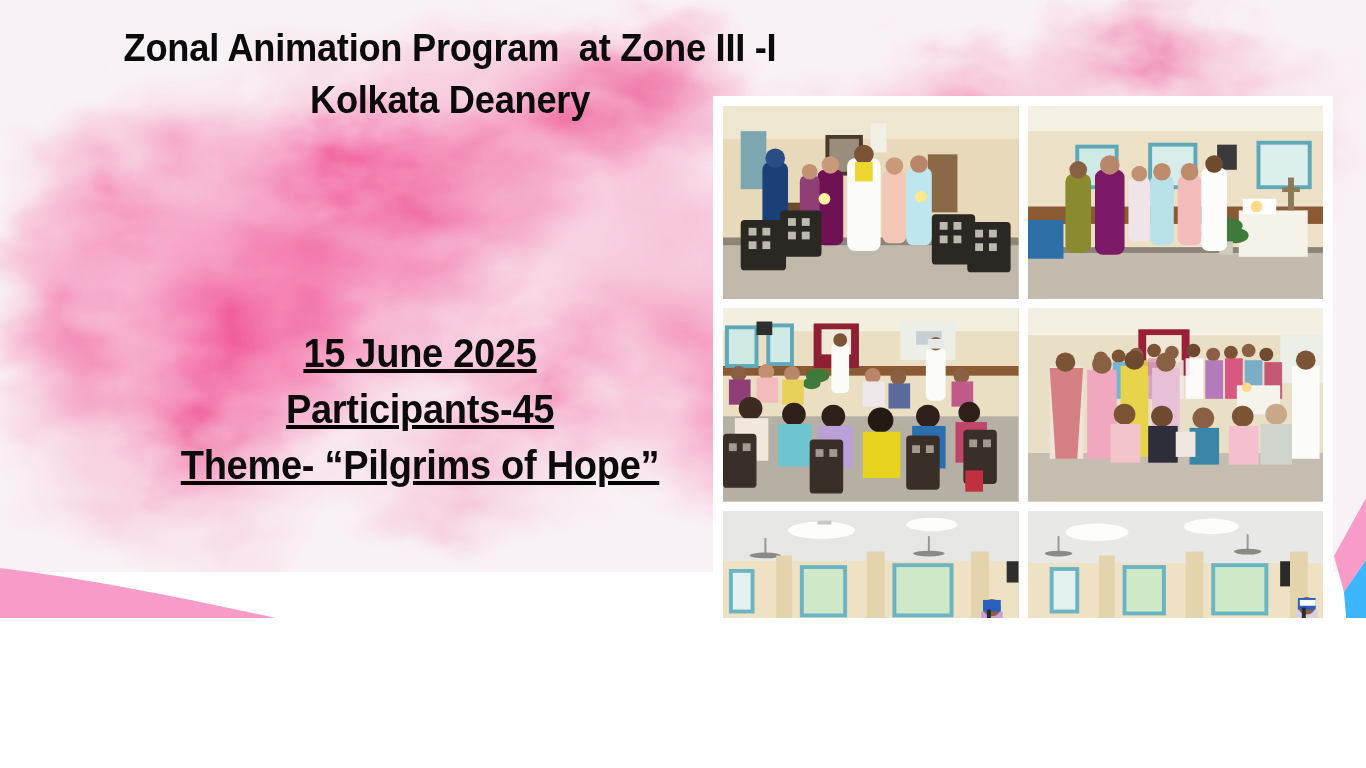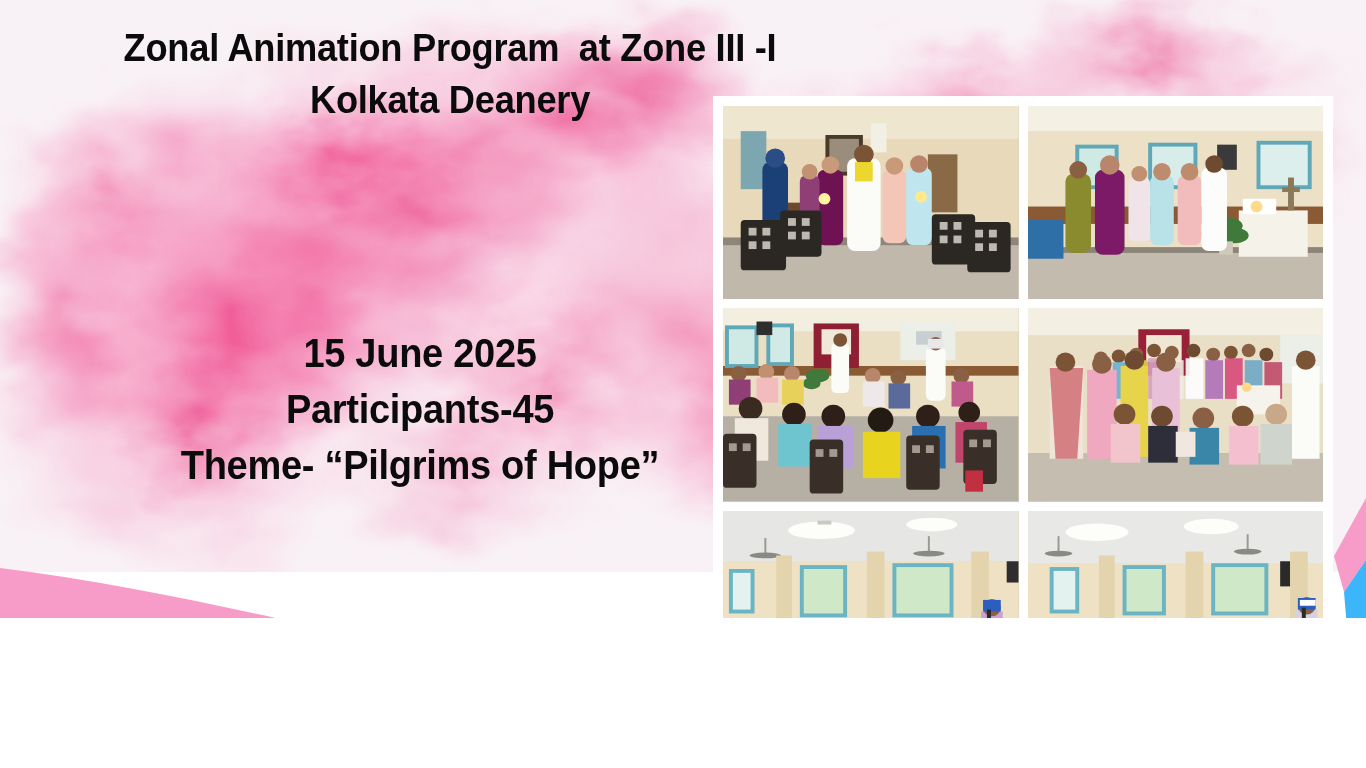--- a/index.html
+++ b/index.html
@@ -37,21 +37,21 @@
     line-height:52px;
     color:#0b0b0b;
     letter-spacing:-0.3px;
     transform:scaleX(0.93);
     transform-origin:center;
     white-space:pre;
   }
 
   .info-block{
     position:absolute;left:0;top:325px;width:840px;
-    text-align:center;z-index:6;
+    text-align:center;z-index:6;text-decoration:underline;
   }
   .info-line{
     font-family:"Liberation Sans",sans-serif;
     font-weight:700;
     font-size:40px;
     line-height:56px;
     color:#0b0b0b;
     letter-spacing:-0.3px;
     transform:scaleX(0.95);
     transform-origin:center;

